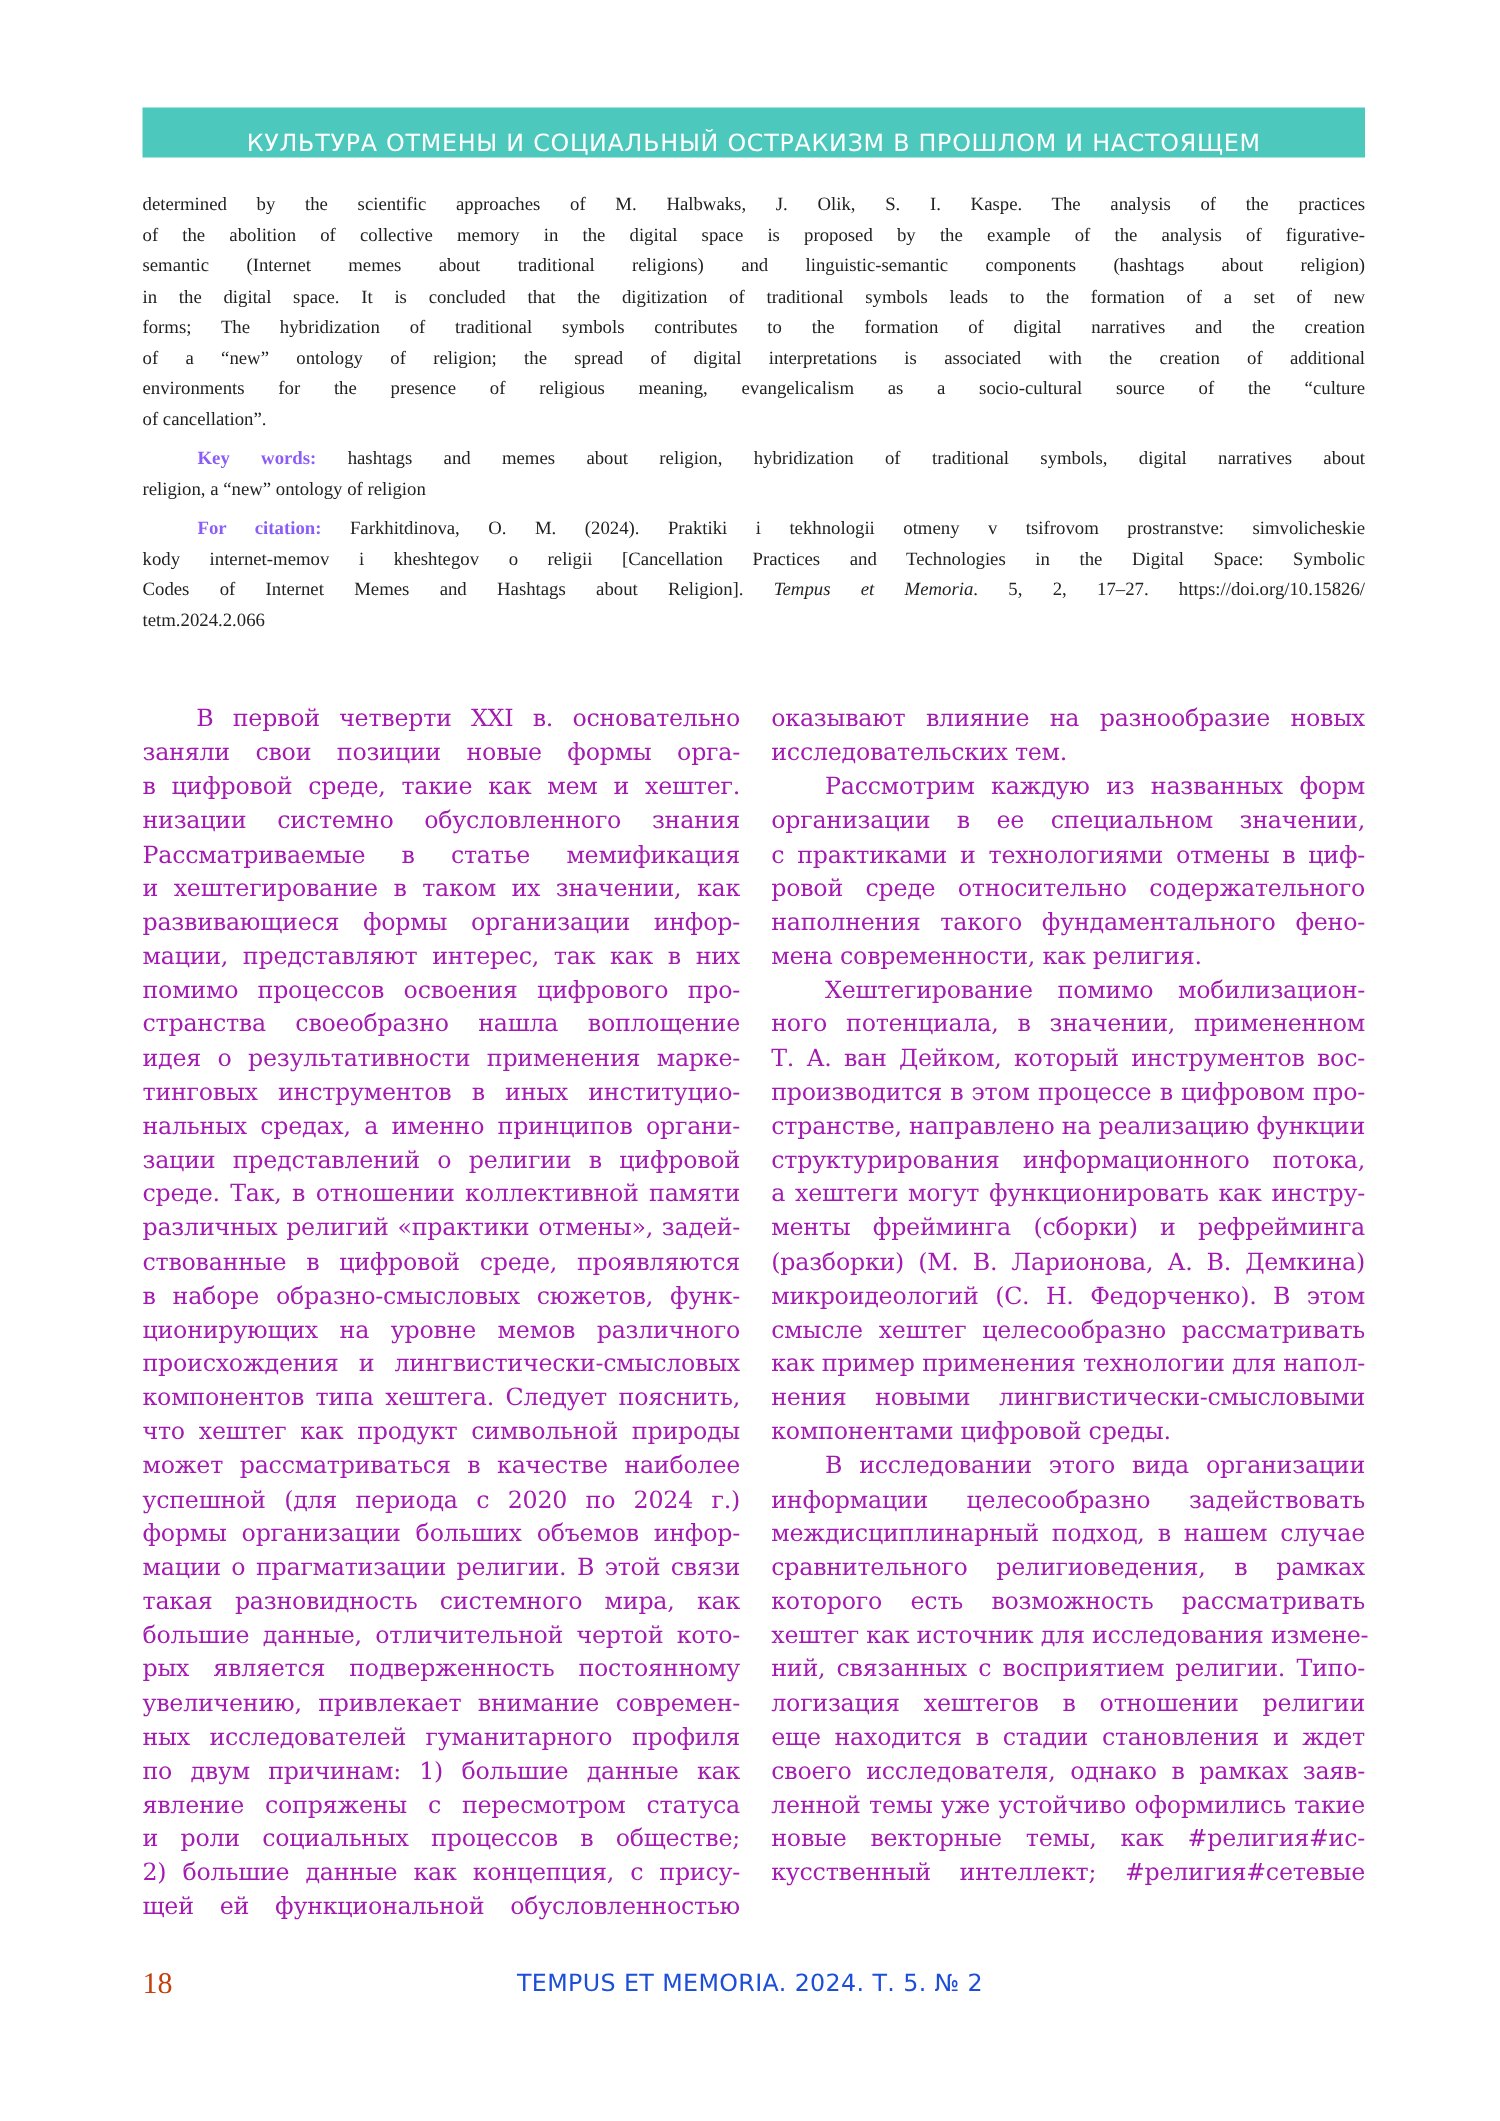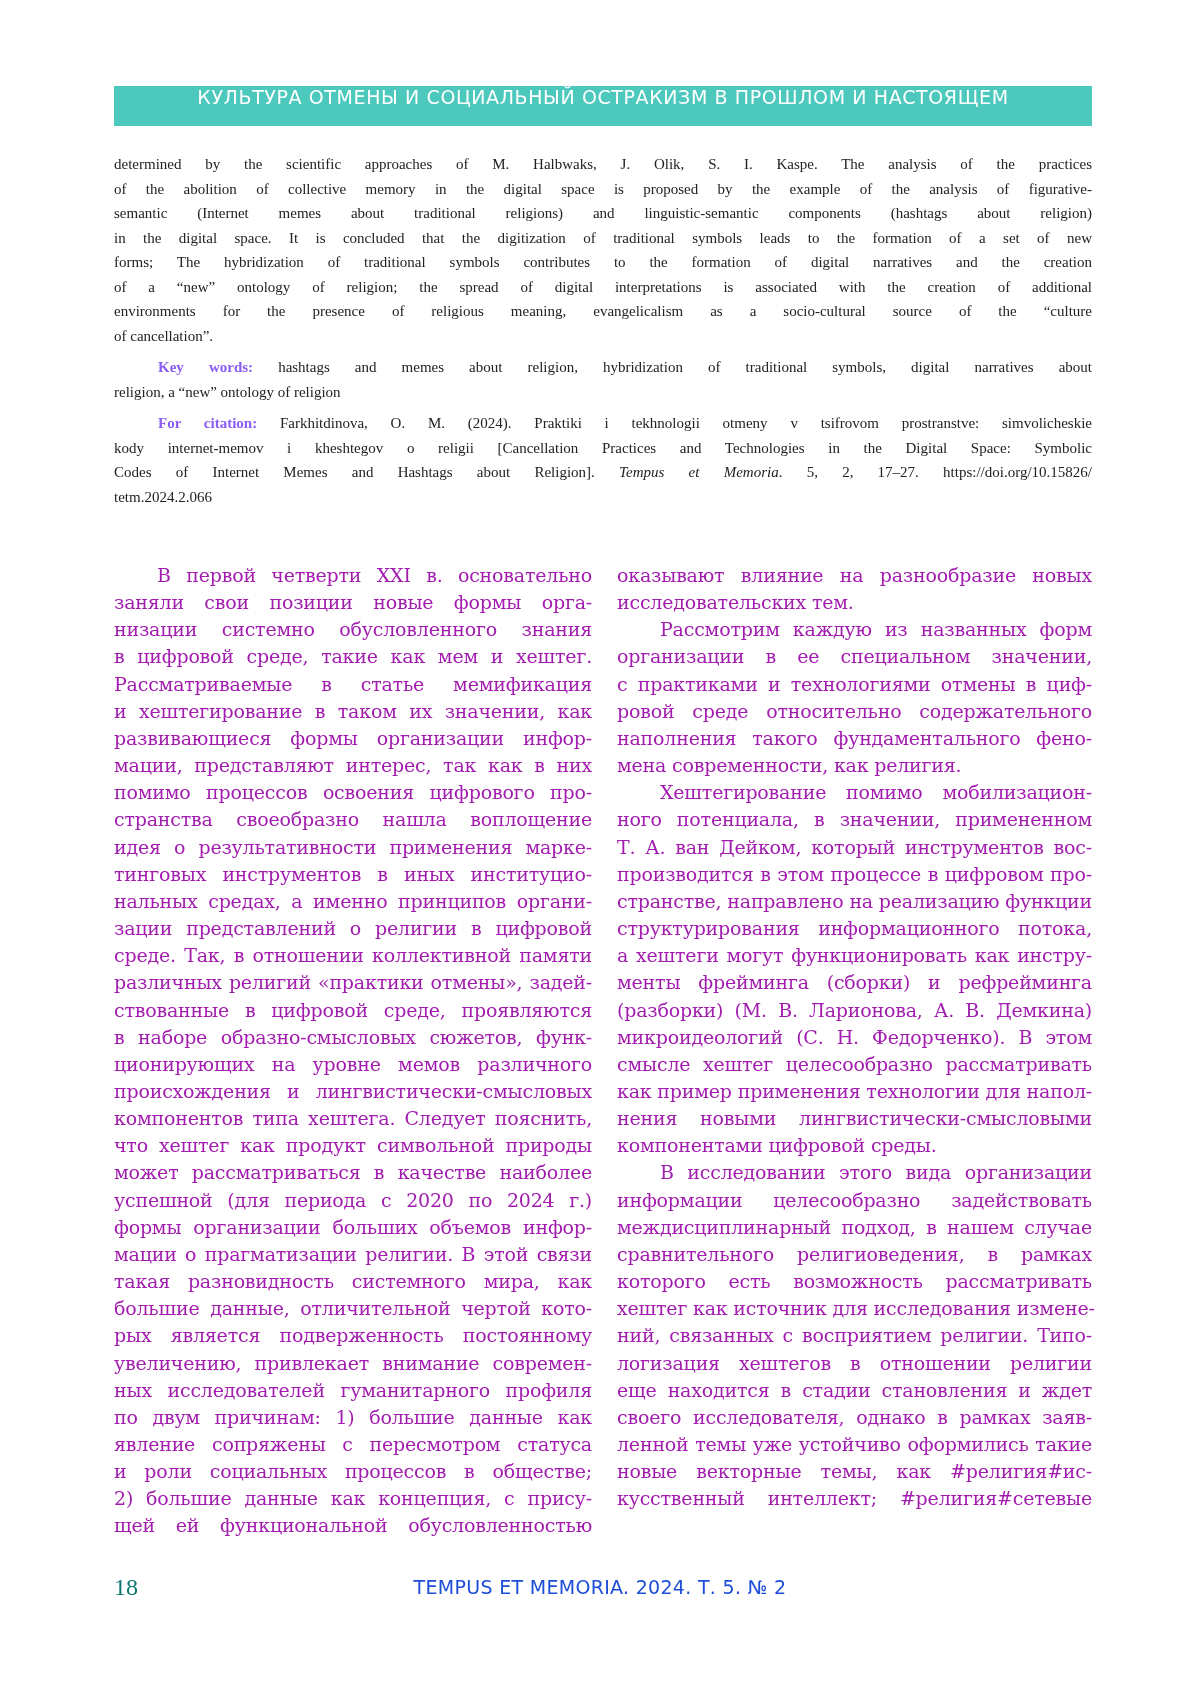--- a/index.html
+++ b/index.html
@@ -1,35 +1,35 @@
 <!DOCTYPE html>
 <html><head>
 <meta charset="utf-8">
 <style>
   html, body { margin: 0; padding: 0; background: #ffffff; }
   body { width: 1200px; height: 1697px; position: relative; overflow: hidden;
          font-family: "DejaVu Serif", "Liberation Serif", serif; color: #1f1f1f; }
   .header-bar { position: absolute; left: 114px; top: 86px; width: 978px; height: 40px;
-                background: #4cc8bd; color: #ffffff; display: flex; align-items: flex-start; justify-content: center;
+                background: #4cc8bd; color: #ffffff; display: flex; align-items: flex-end; justify-content: center;
                 font-family: "DejaVu Sans", "Liberation Sans", sans-serif; font-size: 19px; letter-spacing: 0.6px; }
   .abstract { position: absolute; left: 114px; top: 152px; width: 978px;
               font-family: "Liberation Serif", serif; font-size: 15px; line-height: 24.5px; color: #222; }
   .abstract .line { display: block; white-space: nowrap; text-align: justify; text-align-last: justify; }
   .abstract .line.last { text-align-last: left; }
   .abstract .para { margin-bottom: 7px; }
   .indent { padding-left: 44px; }
   .teal { color: #8b5cf6; font-weight: bold; }
   .col { position: absolute; top: 562px; width: 478px;
          font-family: "DejaVu Serif", serif; font-size: 19px; line-height: 27.15px; color: #a21caf; }
   .col.left { left: 114px; }
   .col.right { left: 617px; width: 475px; }
   .col .line { display: block; white-space: nowrap; text-align: justify; text-align-last: justify; letter-spacing: -0.2px; }
   .col .line.last { text-align-last: left; }
   .col .line.first { padding-left: 43px; }
-  .footer-page { position: absolute; left: 114px; top: 1574px; font-family: "Liberation Serif", serif; font-size: 24px; color: #0f766e; }
+  .footer-page { position: absolute; left: 114px; top: 1574px; font-family: "Liberation Serif", serif; font-size: 24px; color: #c2410c; }
   .footer-journal { position: absolute; left: 0; width: 1200px; top: 1576px; text-align: center;
                     font-family: "DejaVu Sans", "Liberation Sans", sans-serif; font-size: 19px; color: #1d4ed8; letter-spacing: 0.3px; }
   i.it { font-style: italic; }
 </style>
 </head>
 <body>
 
 <div class="header-bar">
   <span>КУЛЬТУРА ОТМЕНЫ И СОЦИАЛЬНЫЙ ОСТРАКИЗМ В ПРОШЛОМ И НАСТОЯЩЕМ</span>
 </div>
@@ -53,22 +53,22 @@
     <span class="line indent"><span class="teal">For citation:</span> <span>Farkhitdinova, O. M. (2024). Praktiki i tekhnologii otmeny v tsifrovom prostranstve: simvolicheskie</span></span>
     <span class="line">kody internet-memov i kheshtegov o religii [Cancellation Practices and Technologies in the Digital Space: Symbolic</span>
     <span class="line"><span>Codes of Internet Memes and Hashtags about Religion]. </span><i class="it">Tempus et Memoria</i><span>. 5, 2, 17–27. https://doi.org/10.15826/</span></span>
     <span class="line last">tetm.2024.2.066</span>
   </div>
 </div>
 
 <div class="col left" id="col-left">
     <span class="line first">В первой четверти XXI в. основательно</span>
     <span class="line">заняли свои позиции новые формы орга-</span>
+    <span class="line">в цифровой среде, такие как мем и хештег.</span>
     <span class="line">низации системно обусловленного знания</span>
-    <span class="line">в цифровой среде, такие как мем и хештег.</span>
     <span class="line">Рассматриваемые в статье мемификация</span>
     <span class="line">и хештегирование в таком их значении, как</span>
     <span class="line">развивающиеся формы организации инфор-</span>
     <span class="line">мации, представляют интерес, так как в них</span>
     <span class="line">помимо процессов освоения цифрового про-</span>
     <span class="line">странства своеобразно нашла воплощение</span>
     <span class="line">идея о результативности применения марке-</span>
     <span class="line">тинговых инструментов в иных институцио-</span>
     <span class="line">нальных средах, а именно принципов органи-</span>
     <span class="line">зации представлений о религии в цифровой</span>

